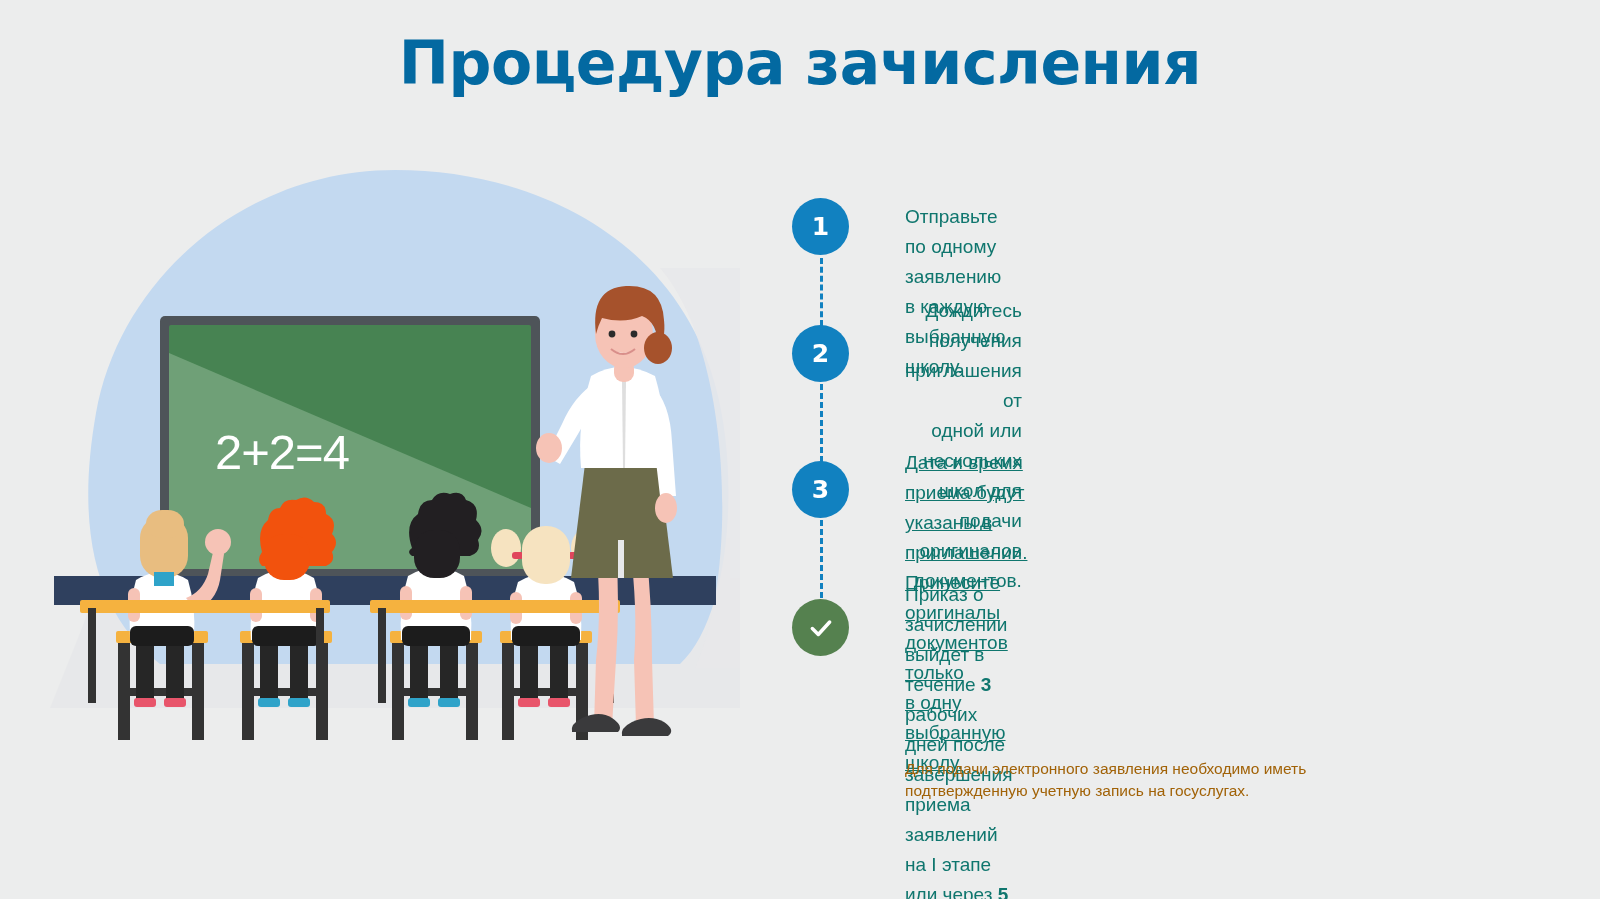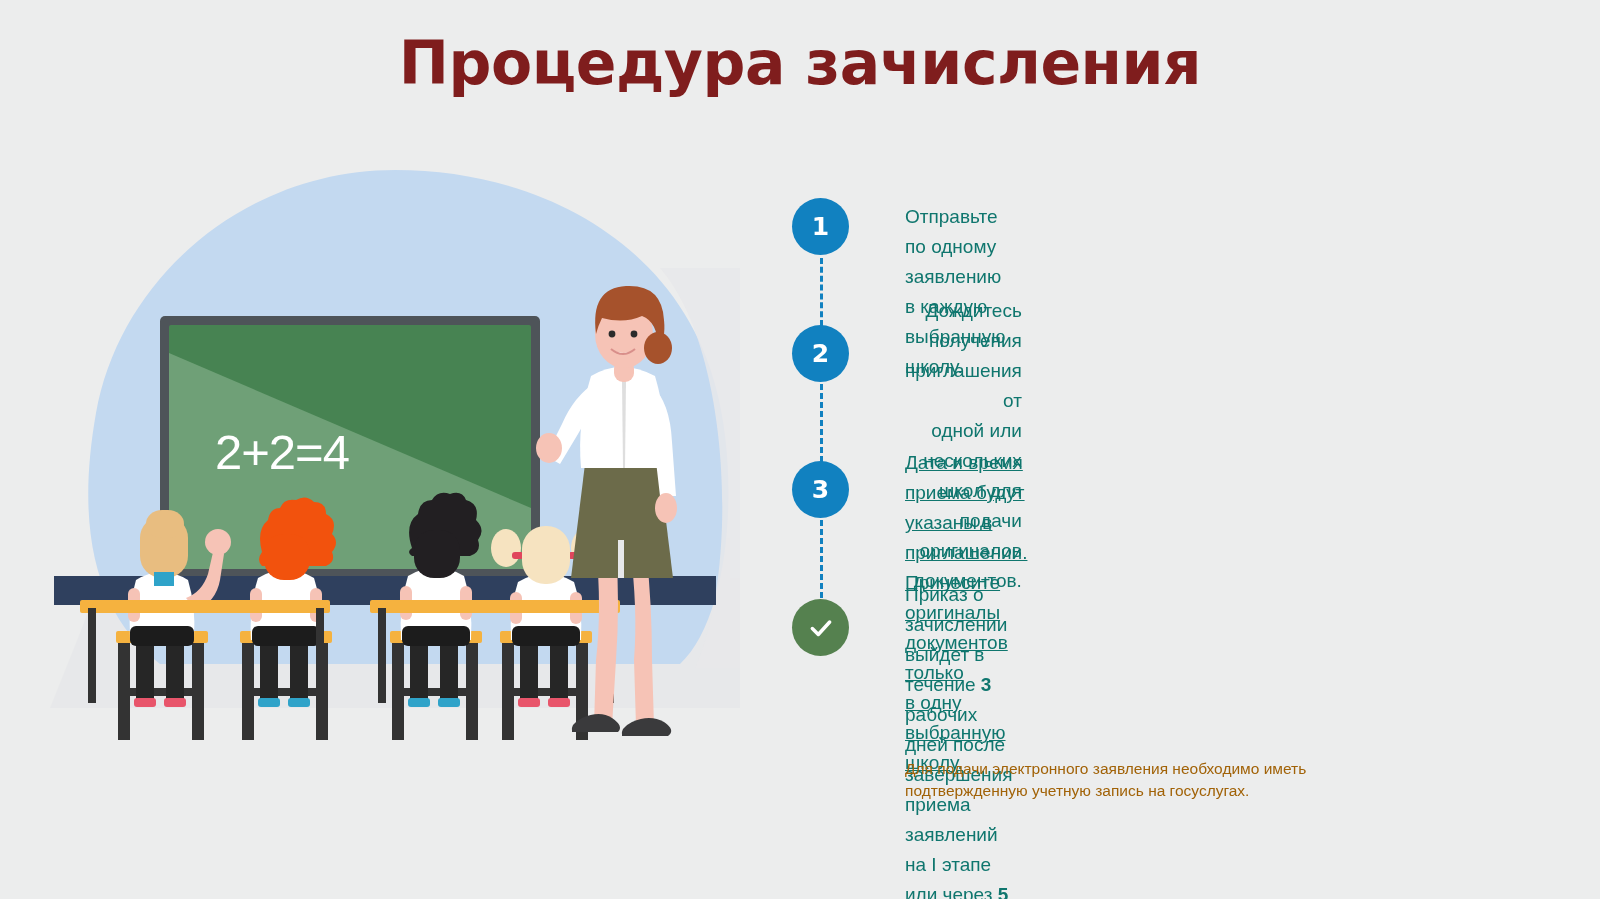--- a/index.html
+++ b/index.html
@@ -20,21 +20,21 @@
   #page-title {
     position: absolute;
     left: 0;
     top: 28px;
     width: 1600px;
     text-align: center;
     font-family: "DejaVu Sans", "Liberation Sans", sans-serif;
     font-size: 60px;
     font-weight: 700;
     letter-spacing: -0.5px;
-    color: #7f1d1d;
+    color: #0369a1;
     white-space: nowrap;
   }
 
   
   #illustration {
     position: absolute;
     left: 40px;
     top: 148px;
     width: 740px;
     height: 620px;

